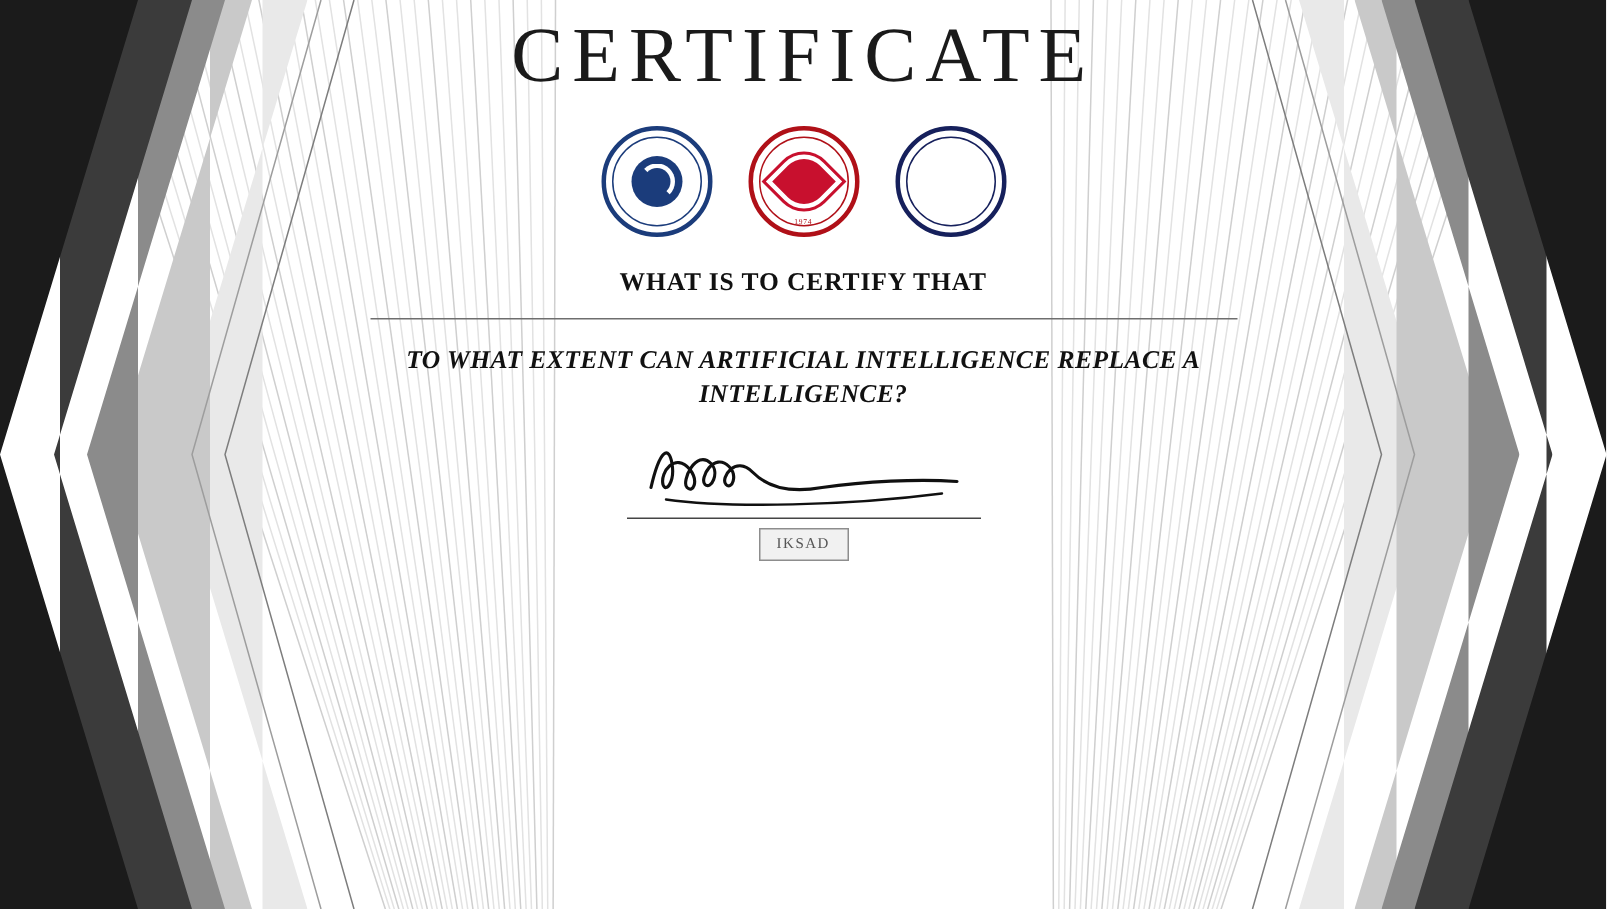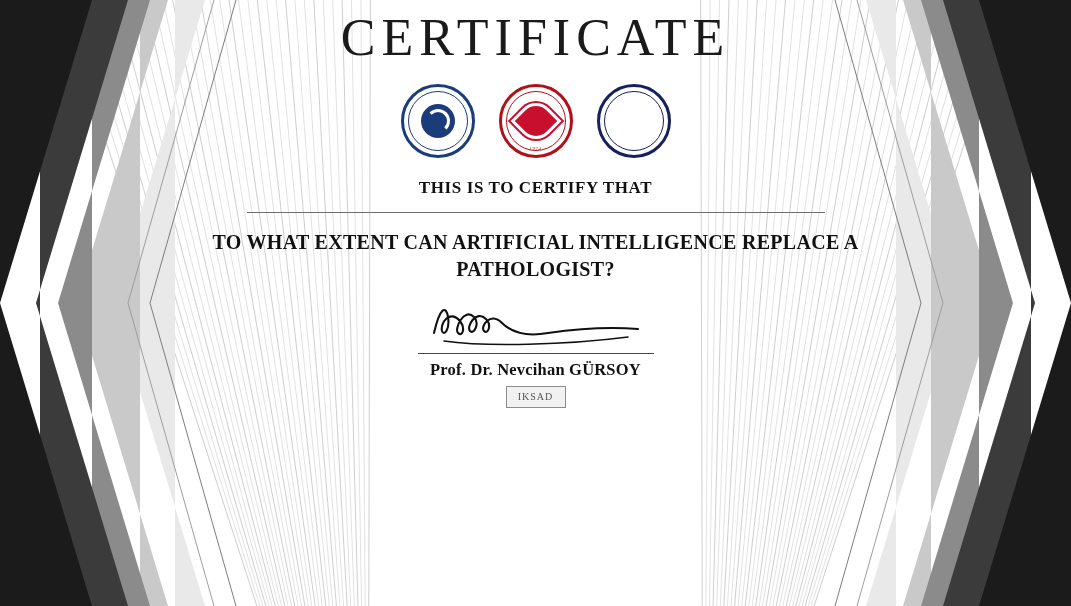--- a/index.html
+++ b/index.html
@@ -228,21 +228,22 @@
 
   .body-text {
     margin-top: 12px;
     font-size: 17.5px;
     line-height: 1.42;
   }
   .body-text div { white-space: nowrap; }
 
   .talk-title {
     margin-top: 16px;
-    font-size: 20px;
+    font-size: 17px;
+    font-style: italic;
     font-weight: 700;
     line-height: 1.35;
     letter-spacing: 0.3px;
   }
 
   .signature {
     margin-top: 8px;
     height: 62px;
     display: flex;
     justify-content: center;
@@ -411,39 +412,38 @@
         <span class="core"></span>
         <span class="year">1974</span>
       </div>
       <div class="logo logo3">
         <span class="ring"></span>
           <span class="ring2"></span>
         <span class="core"></span>
       </div>
     </div>
 
-    <div class="certify">THIS IS TO CERTIFY THAT</div>
+    <div class="certify">WHAT IS TO CERTIFY THAT</div>
 
 
     <div class="rule"></div>
 
     <div class="body-text">
     </div>
 
     <div class="talk-title">
       <div>TO WHAT EXTENT CAN ARTIFICIAL INTELLIGENCE REPLACE A</div>
-      <div>PATHOLOGIST?</div>
+      <div>INTELLIGENCE?</div>
     </div>
 
     <div class="signature">
       <svg width="240" height="60" viewBox="0 0 240 60">
         <path d="M18,40 C24,14 30,12 32,24 C34,36 28,44 26,38 C24,30 34,16 44,28 C50,36 46,44 42,40 C38,36 48,14 58,24 C64,30 58,42 54,38 C50,34 60,16 70,26 C76,32 72,42 68,38 C64,34 74,18 86,30 C96,40 110,44 132,40 C160,36 196,34 222,36" fill="none" stroke="#101010" stroke-width="2.1" stroke-linecap="round"></path>
         <path d="M28,48 C70,54 150,52 212,44" fill="none" stroke="#101010" stroke-width="1.6" stroke-linecap="round"></path>
       </svg>
     </div>
 
     <div class="sig-rule"></div>
-    <div class="signer">Prof. Dr. Nevcihan GÜRSOY</div>
 
     <div class="bottom-badge">IKSAD</div>
 
   </div>
 </div>
 
 </body></html>

